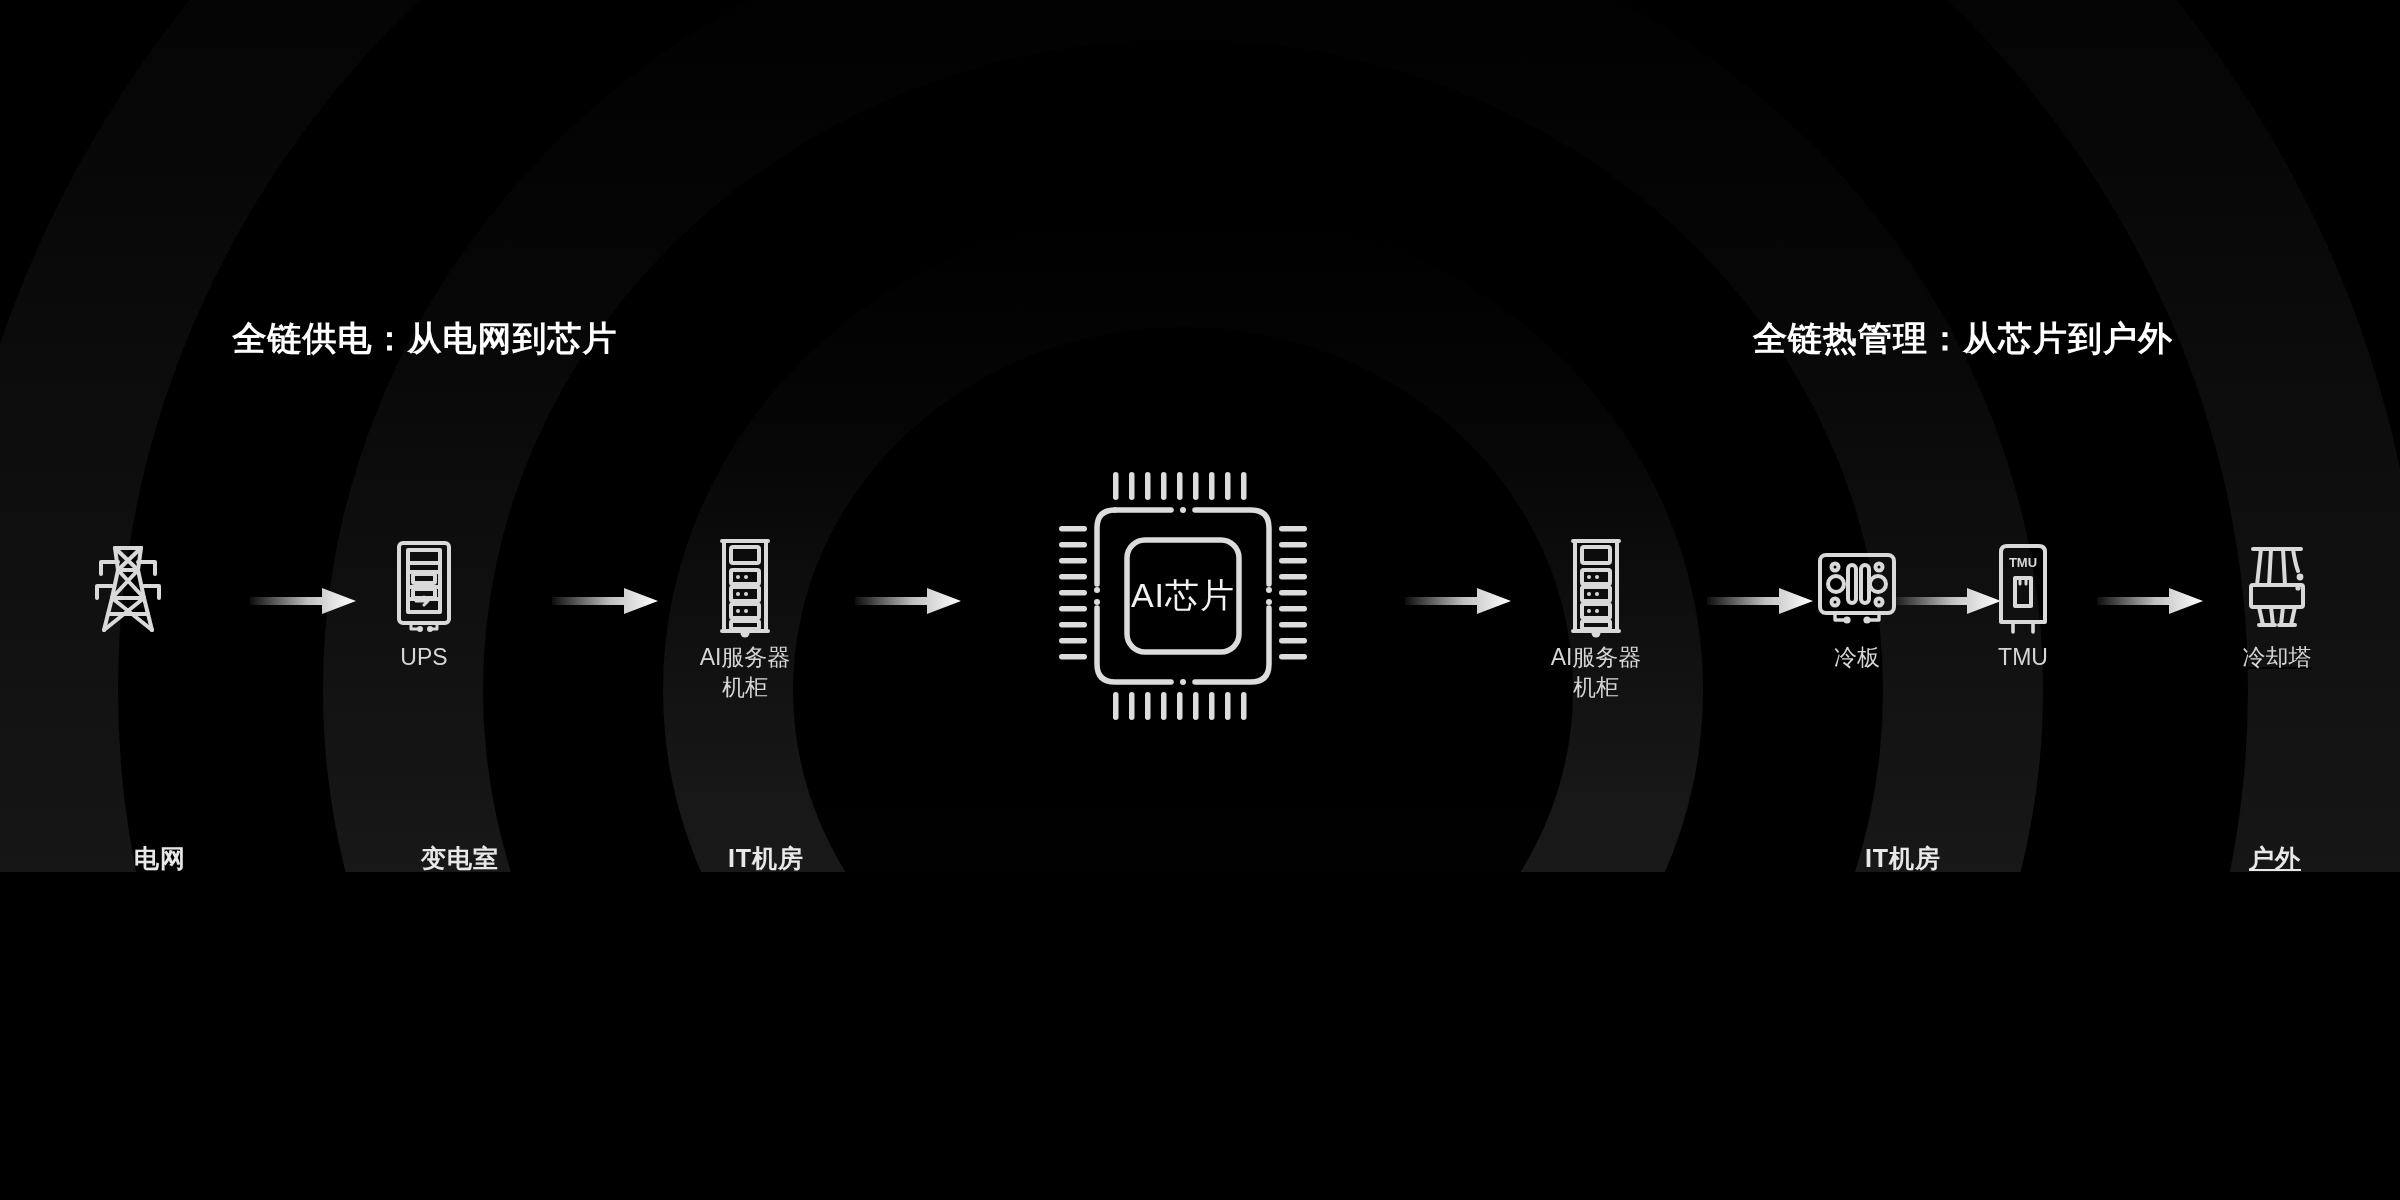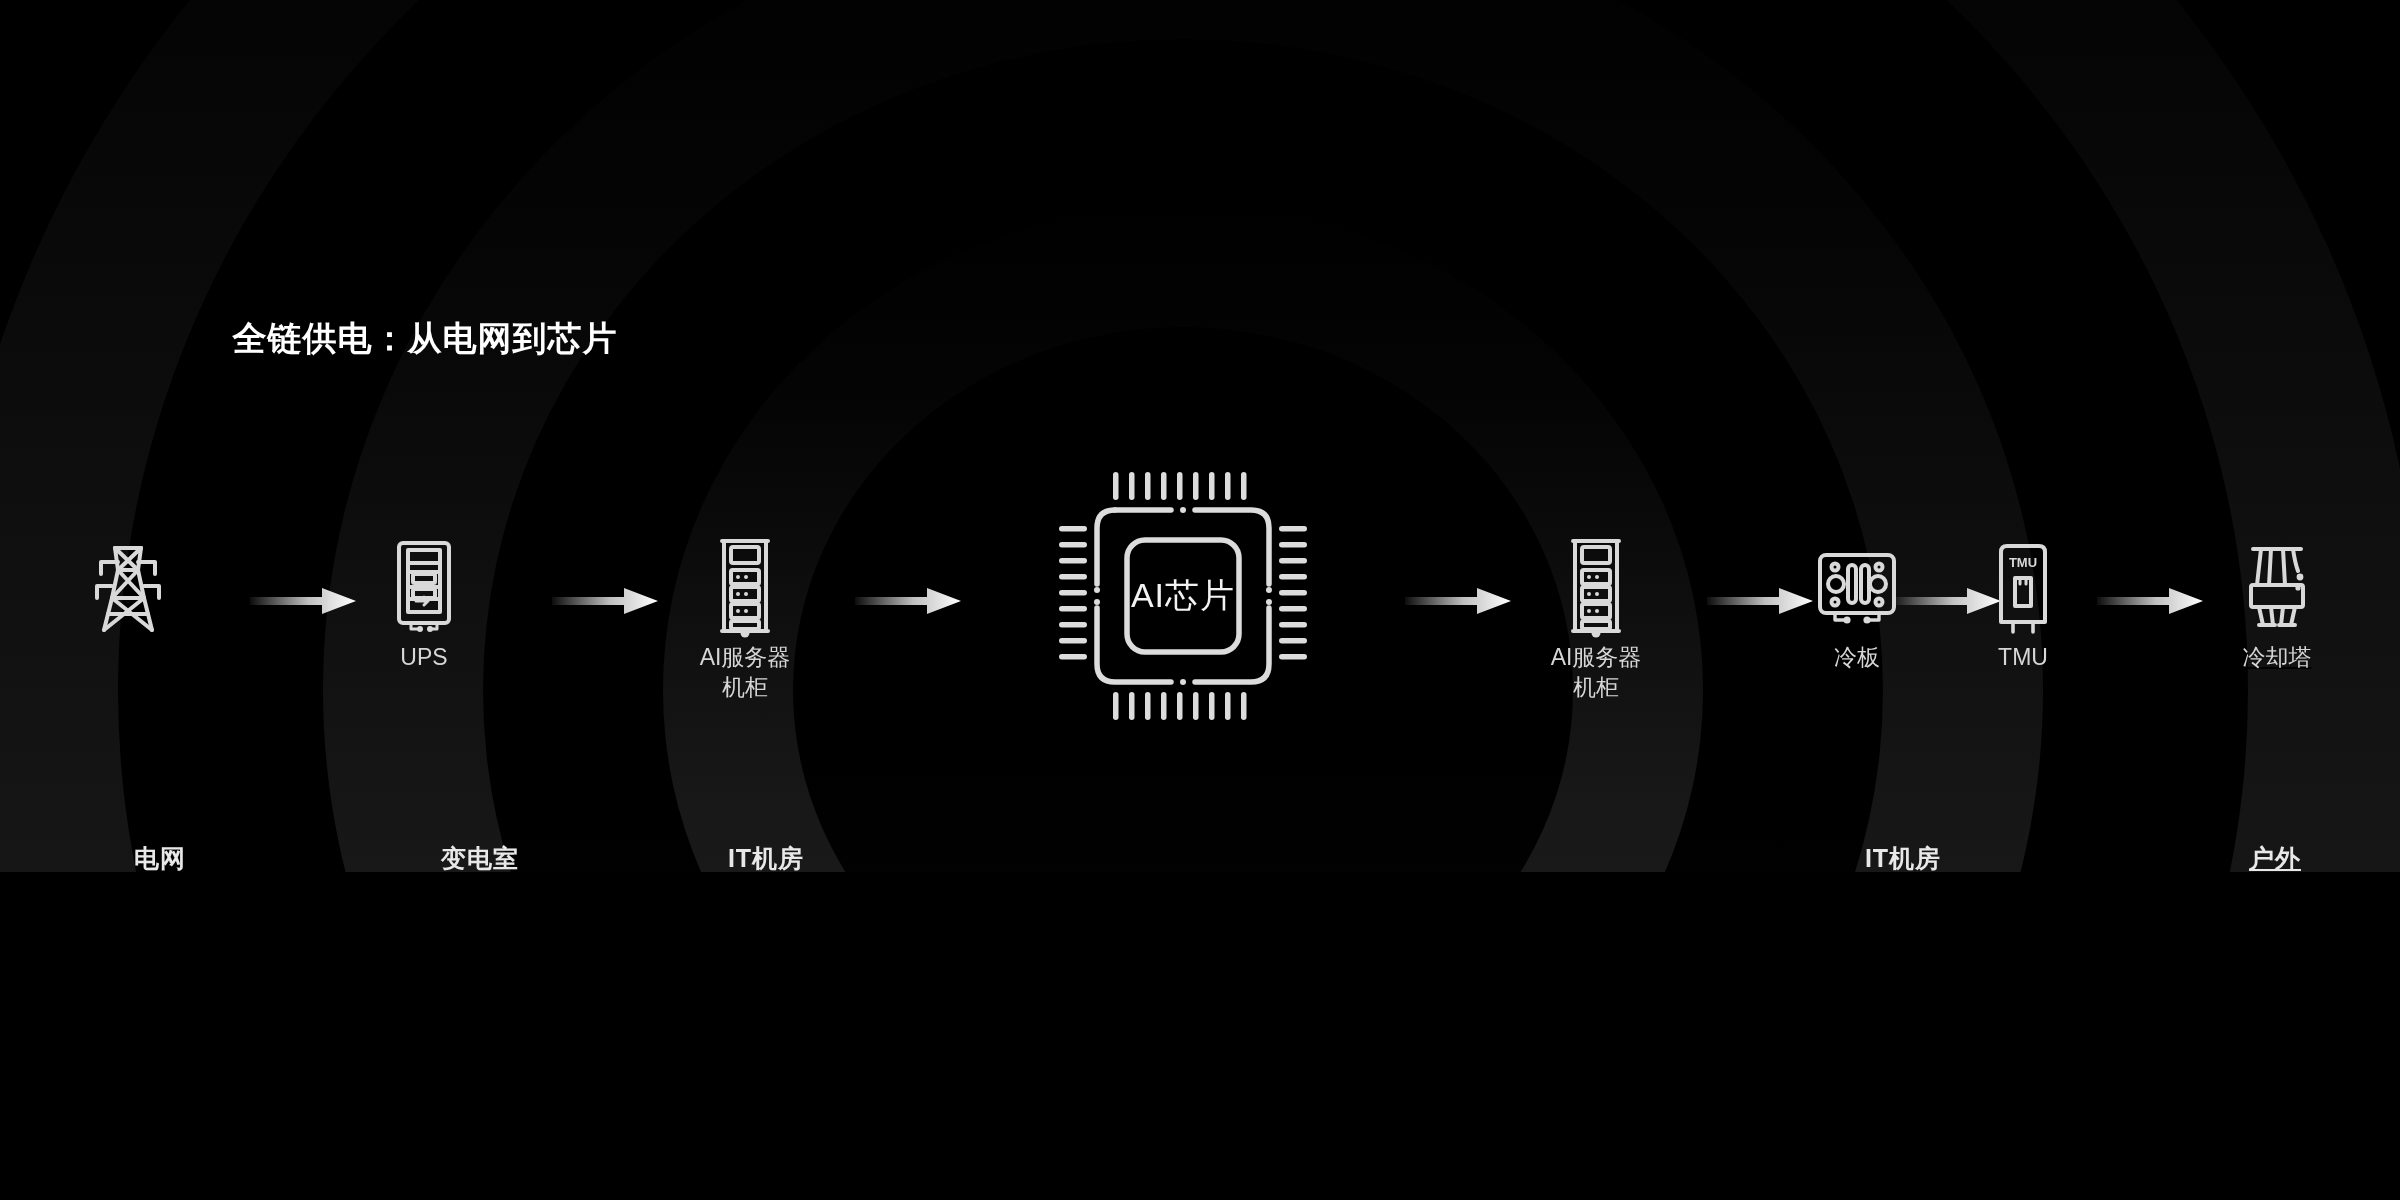--- a/index.html
+++ b/index.html
@@ -120,20 +120,21 @@
       <div class="ring" style="left: -287px; top: -677.1px; width: 2940px; height: 2734.2px; background: linear-gradient(rgb(0, 0, 0) 0%, rgb(0, 0, 0) 60%, rgb(4, 4, 4) 100%);"></div>
       <div class="ring" style="left: -57px; top: -463.2px; width: 2480px; height: 2306.4px; background: linear-gradient(rgb(0, 0, 0) 0%, rgb(5, 5, 5) 22%, rgb(24, 24, 24) 62%, rgb(28, 28, 28) 100%);"></div>
       <div class="ring" style="left: 118px; top: -300.45px; width: 2130px; height: 1980.9px; background: linear-gradient(rgb(0, 0, 0) 0%, rgb(0, 0, 0) 60%, rgb(4, 4, 4) 100%);"></div>
       <div class="ring" style="left: 323px; top: -109.8px; width: 1720px; height: 1599.6px; background: linear-gradient(rgb(0, 0, 0) 0%, rgb(5, 5, 5) 22%, rgb(24, 24, 24) 62%, rgb(28, 28, 28) 100%);"></div>
       <div class="ring" style="left: 483px; top: 39px; width: 1400px; height: 1302px; background: linear-gradient(rgb(0, 0, 0) 0%, rgb(0, 0, 0) 60%, rgb(4, 4, 4) 100%);"></div>
       <div class="ring" style="left: 663px; top: 206.4px; width: 1040px; height: 967.2px; background: linear-gradient(rgb(0, 0, 0) 0%, rgb(5, 5, 5) 22%, rgb(24, 24, 24) 62%, rgb(28, 28, 28) 100%);"></div>
       <div class="ring" style="left: 793px; top: 327.3px; width: 780px; height: 725.4px; background: linear-gradient(rgb(0, 0, 0) 0%, rgb(0, 0, 0) 60%, rgb(4, 4, 4) 100%);"></div>
     </div>
 
   <div class="title left">全链供电：从电网到芯片</div>
+  <div class="title right">全链热管理：从芯片到户外</div>
 
   <div id="arrows-layer">
       <div class="arrow" style="left: 303px;"><svg width="106" height="30" viewBox="0 0 106 30">
       <defs>
         <linearGradient id="g_arrow-grid-to-ups" x1="0" y1="0" x2="1" y2="0">
           <stop offset="0%" stop-color="#ffffff" stop-opacity="0.05"></stop>
           <stop offset="55%" stop-color="#ffffff" stop-opacity="0.75"></stop>
           <stop offset="100%" stop-color="#ffffff" stop-opacity="1"></stop>
         </linearGradient>
       </defs>
@@ -338,21 +339,21 @@
         <circle cx="61" cy="36" r="3.4" fill="#d9d9d9"></circle>
         <circle cx="59" cy="47" r="2.6" fill="#d9d9d9"></circle>
       </svg>
         </div>
         <div class="node-label">冷却塔</div>
       </div>
     </div>
 
   <div id="zones-layer">
       <div class="zone" style="left: 128px; margin-left: 32px;">电网</div>
-      <div class="zone" style="left: 460px; margin-left: 20px;">变电室</div>
+      <div class="zone" style="left: 460px;">变电室</div>
       <div class="zone" style="left: 766px;">IT机房</div>
       <div class="zone" style="left: 1903px;">IT机房</div>
       <div class="zone" style="left: 2275px; text-decoration: underline;">户外</div>
     </div>
 
   <div class="chip">
     <svg width="260" height="260" viewBox="0 0 260 260">
       <g stroke="#dcdcdc" stroke-width="5.5" stroke-linecap="round" fill="none">
 
         <path d="M62 44 H118"></path>

